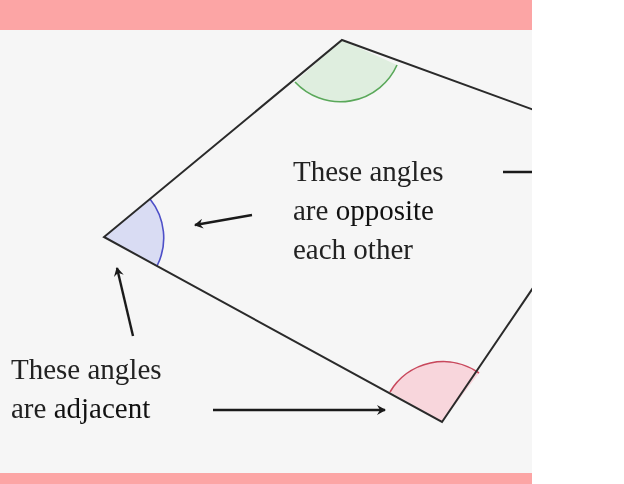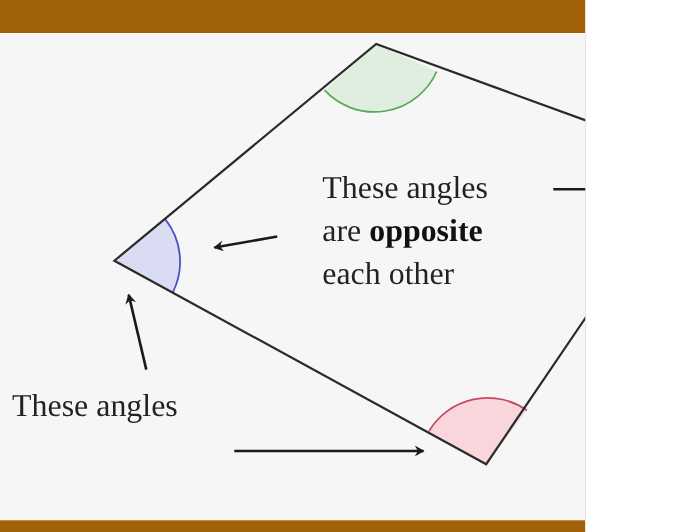--- a/index.html
+++ b/index.html
@@ -1,20 +1,20 @@
 <!DOCTYPE html>
 <html><head>
 <meta charset="utf-8">
 <style>
   html,body{margin:0;padding:0;background:#ffffff;}
-  #stage{position:relative;width:532px;height:484px;overflow:hidden;background:#a16207;}
+  #stage{position:relative;width:532px;height:484px;overflow:hidden;background:#fca5a5;}
   #panel{position:absolute;left:0;top:30px;width:624px;height:443px;background:#f6f6f6;}
   svg{position:absolute;left:0;top:0;}
   .lbl{position:absolute;font-family:"Liberation Serif","DejaVu Serif",serif;font-size:29px;line-height:39px;color:#222;white-space:nowrap;}
-  .lbl b{font-weight:bold;color:#111;}
+  .lbl b{font-weight:normal;color:#111;}
 </style>
 </head>
 <body>
 
 <div id="stage">
   <div id="panel"></div>
 
   <svg width="624" height="484" viewBox="0 0 624 484">
     <defs>
       <marker id="ah" markerWidth="10" markerHeight="10" refX="8" refY="5" orient="auto" markerUnits="userSpaceOnUse">
@@ -43,14 +43,15 @@
   </svg>
 
   <div class="lbl" style="left:293px;top:152px;">
     <div>These angles</div>
     <div><span>are </span><b>opposite</b></div>
     <div>each other</div>
   </div>
 
   <div class="lbl" style="left:11px;top:350px;">
     <div>These angles</div>
+    <div><span>are </span><b>adjacent</b></div>
   </div>
 </div>
 
 </body></html>

